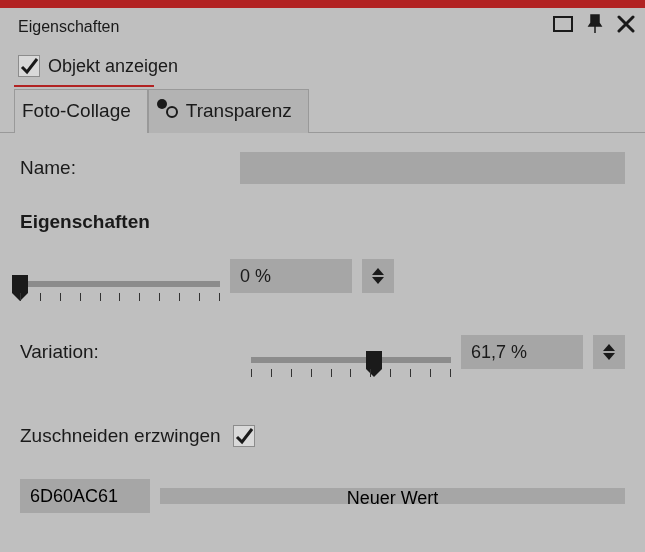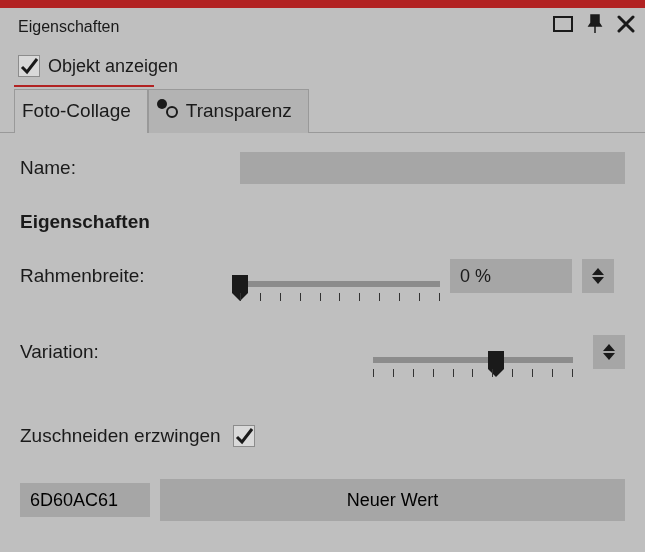--- a/index.html
+++ b/index.html
@@ -194,21 +194,21 @@
   .random-input {
     width: 130px;
     height: 34px;
     background: #a6a6a6;
     border: none;
     padding: 16px 10px;
     font-size: 18px;
     font-family: inherit;
   }
   .btn {
-    height: 42px;
+    height: 16px;
     background: #a6a6a6;
     border: none;
     padding: 0 36px;
     font-size: 18px;
     font-family: inherit;
     cursor: pointer;
     margin-left: 10px;
     flex: 1;
   }
   .spacer { flex: 1; }
@@ -267,21 +267,20 @@
 <div class="body">
 
   <div class="row">
     <div class="label">Name:</div>
     <input class="name-input" value="" style="">
   </div>
 
   <div class="section-title">Eigenschaften</div>
 
   <div class="row" style="margin-bottom:42px">
-    <div class="label">Rahmenbreite:</div>
     <div class="slider-wrap">
       <div class="slider-track"></div>
       <div class="slider-thumb" id="thumb-frame" style="left: 0%;"></div>
       <div class="ticks">
           <span></span>
           <span></span>
           <span></span>
           <span></span>
           <span></span>
           <span></span>
@@ -312,20 +311,21 @@
           <span></span>
           <span></span>
           <span></span>
           <span></span>
           <span></span>
           <span></span>
           <span></span>
           <span></span>
         </div>
     </div>
+    <div class="value-box">61,7 %</div>
     <div class="spinner">
         <div class="up"></div>
         <div class="down"></div>
       </div>
   </div>
 
   <div class="row tight">
     <div class="label" style="width:auto;margin-right:12px">Zuschneiden erzwingen</div>
     <div class="checkbox small">
       <svg width="18" height="18" viewBox="0 0 18 18">

